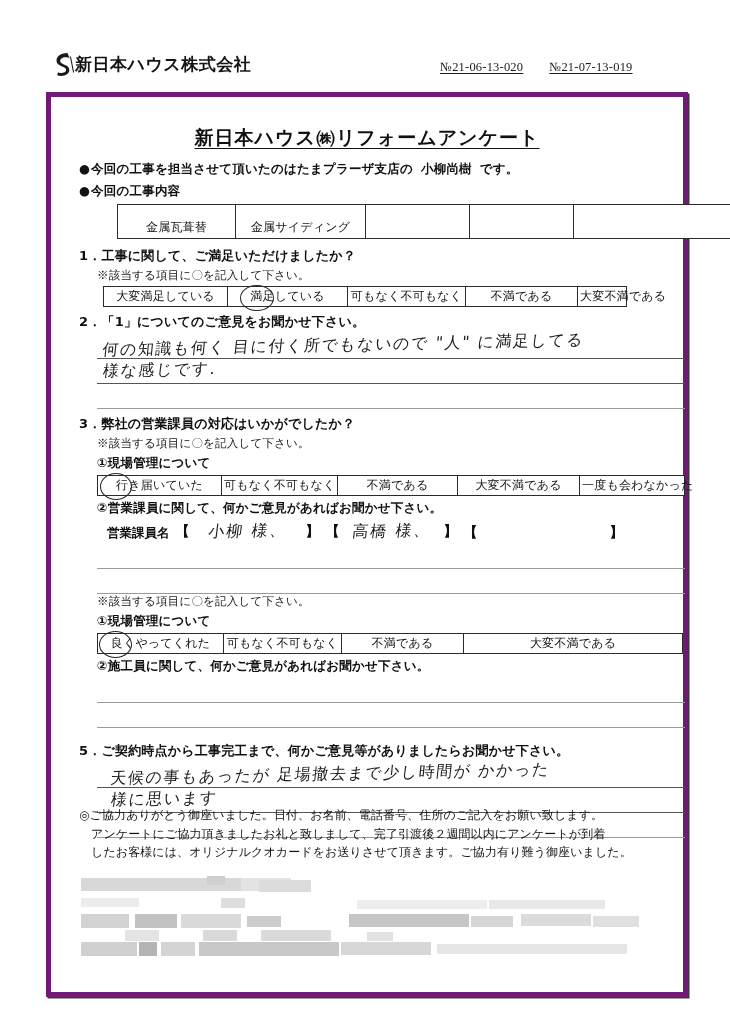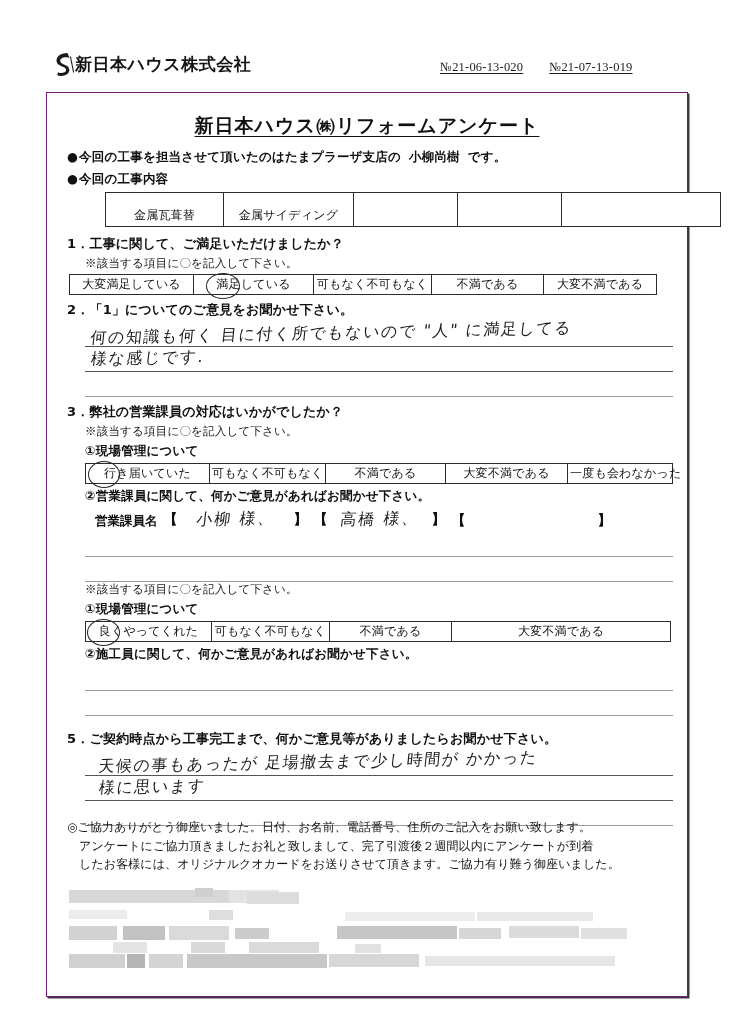--- a/index.html
+++ b/index.html
@@ -50,24 +50,24 @@
     text-underline-offset: 2px;
     letter-spacing: 0.2px;
     white-space: nowrap;
   }
 
   
   #form-box {
     position: absolute;
     left: 46px; top: 92px;
     width: 642px; height: 905px;
-    border: 1px solid #701a75;
+    border: 5px solid #701a75;
     box-shadow: 1.5px 1.5px 0 0 #3a3a3a;
     background: #fff;
-    padding: 4px;
+    padding: 12px;
   }
   #form-inner {
     position: relative;
     width: 100%; height: 100%;
     padding: 8px 16px 0 16px;
   }
 
   .title {
     text-align: center;
     font-size: 19px;
@@ -275,21 +275,21 @@
       <td style="width:104px"></td>
       <td></td>
     </tr>
   </tbody>
       </table>
 
   <div class="q">
     <span>1．</span><span>工事に関して、ご満足いただけましたか？</span>
   </div>
   <div class="note">※該当する項目に〇を記入して下さい。</div>
-  <table class="grid opts" style="margin-left:2px;width:588px">
+  <table class="grid opts" style="margin-left:24px;width:524px">
     <tbody>
           <tr>
       <td style="width:124px">大変満足している</td>
       <td style="width:120px">
         <span>満足している</span>
         <span class="circle-mark" style="left:12px;top:-2px;width:34px;height:26px;"></span>
       </td>
       <td style="width:118px">可もなく不可もなく</td>
       <td style="width:112px">不満である</td>
       <td>大変不満である</td>

